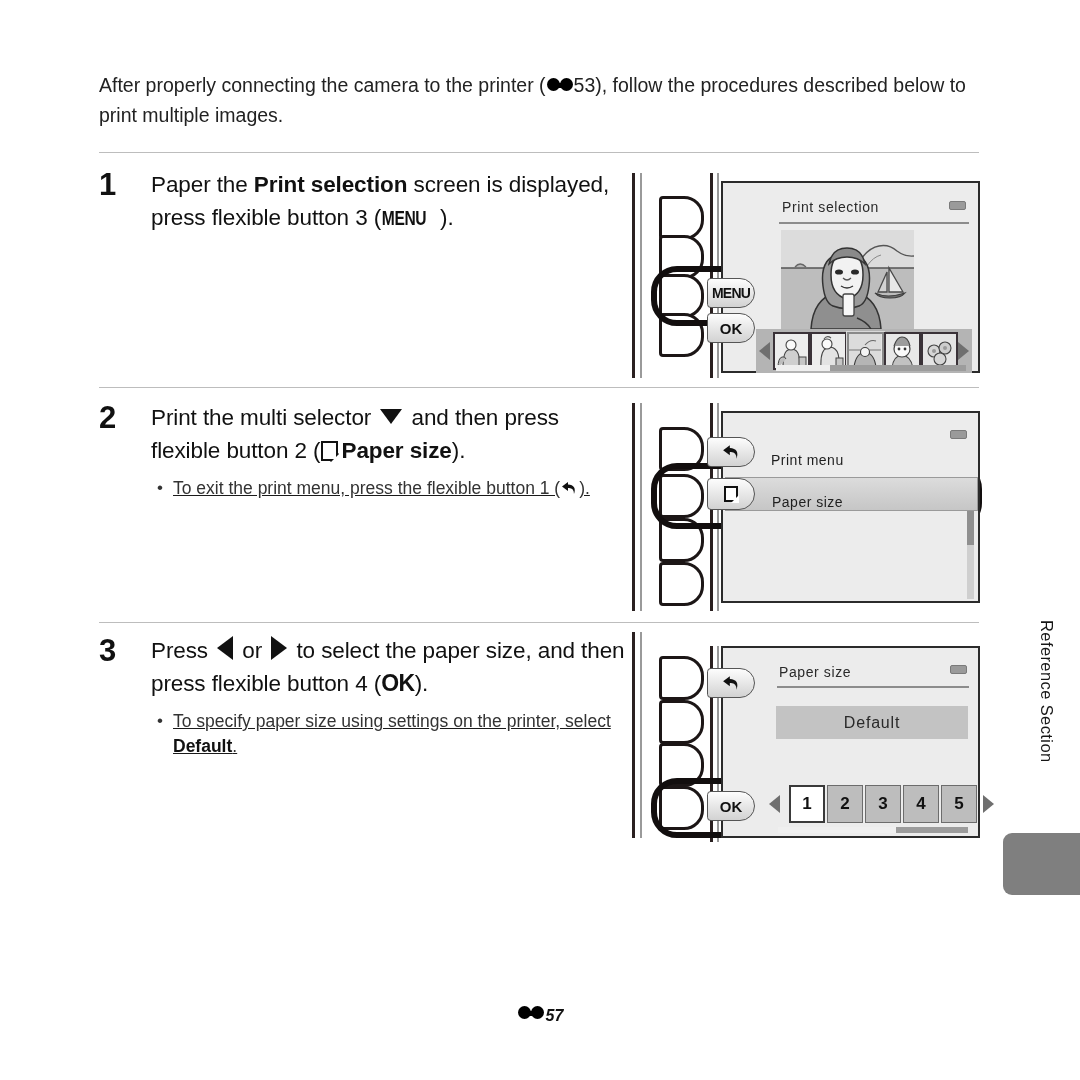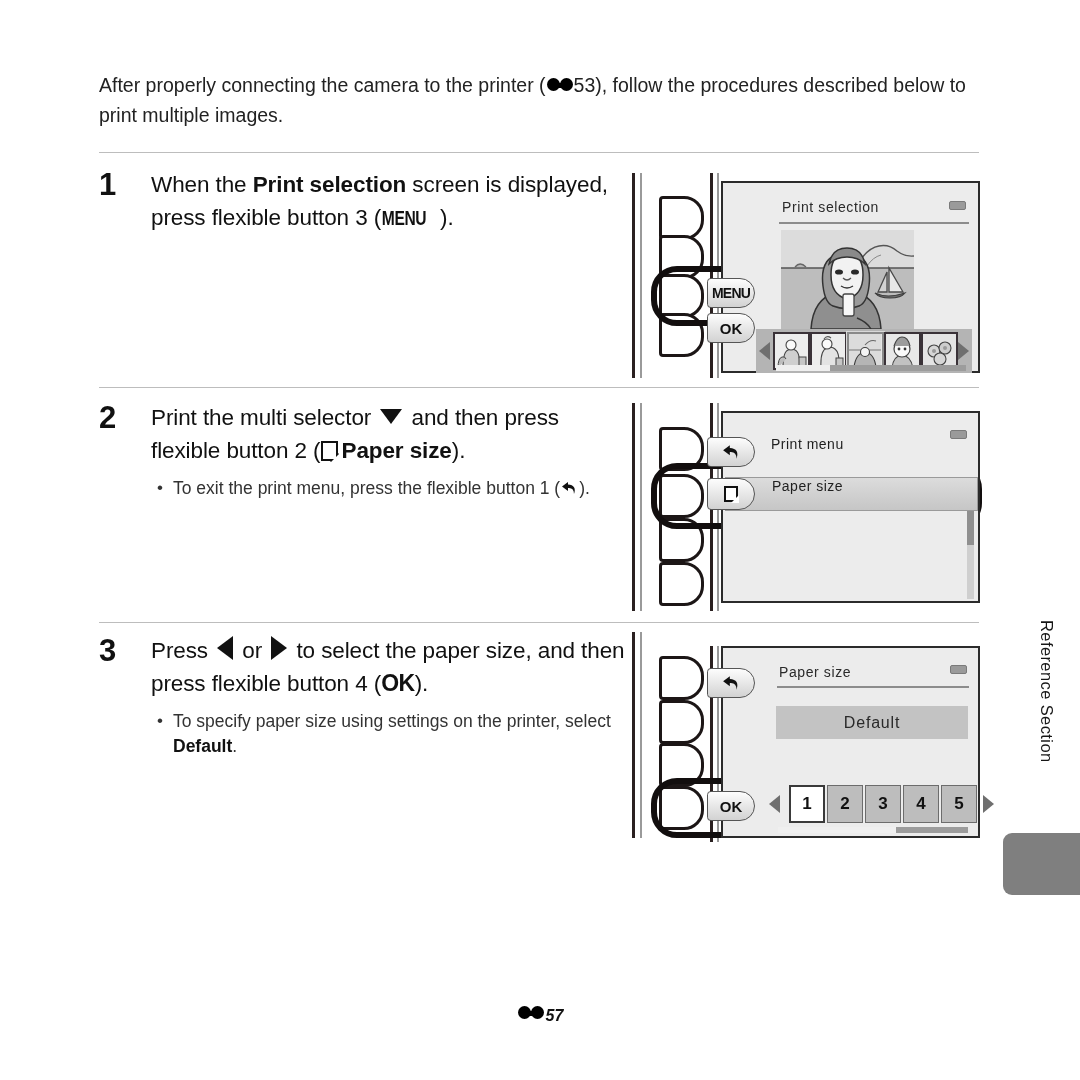--- a/index.html
+++ b/index.html
@@ -31,21 +31,21 @@
   .step{position:absolute;left:99px;width:880px;}
   .step-num{
     position:absolute;left:0;top:0;width:40px;
     font-size:31px;font-weight:bold;color:#111;line-height:34px;
   }
   .step-body{position:absolute;left:52px;top:0;width:480px;}
   .step-text{
     font-size:22.5px;line-height:33px;color:#111;letter-spacing:-0.1px;
   }
   .step-text b{font-weight:bold;}
-  .bullets{margin-top:9px;}
+  .bullets{margin-top:9px;text-decoration:underline;}
   .bullet{
     position:relative;padding-left:22px;
     font-size:17.5px;line-height:25px;color:#333;
   }
   .bullet:before{
     content:"\2022";position:absolute;left:6px;top:-1px;font-size:17px;color:#333;
   }
   .bullet b{font-weight:bold;color:#111;}
 
   
@@ -157,21 +157,21 @@
     position:absolute;width:0;height:0;
     border-top:9px solid transparent;border-bottom:9px solid transparent;
   }
   .arrow-l{border-right:11px solid #6f6f6f;}
   .arrow-r{border-left:11px solid #6f6f6f;}
   .sbar{position:absolute;height:6px;background:#9c9c9c;}
   .sbar i{position:absolute;left:0;top:0;height:6px;background:#efefef;}
 
   
   .menurow{
-    position:absolute;box-sizing:border-box;display:flex;align-items:flex-start;
+    position:absolute;box-sizing:border-box;display:flex;align-items:flex-end;
     font-size:14px;color:#1f1f1f;letter-spacing:0.5px;
   }
   .menurow.sel{background:linear-gradient(#dcdcdc,#c6c6c6);border:1px solid #9a9a9a;}
   .vscroll{position:absolute;width:7px;background:#cfcfcf;}
   .vscroll i{position:absolute;left:0;width:7px;background:#8f8f8f;}
 
   .defband{
     position:absolute;background:#c3c3c3;display:flex;align-items:center;
     justify-content:center;font-size:16px;color:#2a2a2a;letter-spacing:0.8px;
   }
@@ -212,21 +212,21 @@
   <div class="intro">
     <span>After properly connecting the camera to the printer (</span><span class="gl-e"><i></i></span><span>53</span><span>), follow the procedures described below to print multiple images.</span>
   </div>
 
   <div class="rule" style="top:152px;"></div>
 
   <div class="step" style="top:168px;">
     <div class="step-num">1</div>
     <div class="step-body">
       <div class="step-text">
-        <span>When the </span><b>Print selection</b><span> screen is displayed, press flexible button 3 (</span><span class="gl-menu">MENU</span><span>).</span>
+        <span>Paper the </span><b>Print selection</b><span> screen is displayed, press flexible button 3 (</span><span class="gl-menu">MENU</span><span>).</span>
       </div>
     </div>
 
     <div class="illus" style="left:533px;top:5px;width:350px;height:205px;">
 
       <div class="cam-edge" style="left:0px;top:0px;width:3px;height:205px;"></div>
       <div class="cam-edge" style="left:8px;top:0px;width:2px;height:205px;background:#9a9a9a;"></div>
       <div class="cam-edge" style="left:78px;top:0px;width:3px;height:205px;"></div>
       <div class="cam-edge" style="left:85px;top:0px;width:2px;height:205px;background:#9a9a9a;"></div>
 

